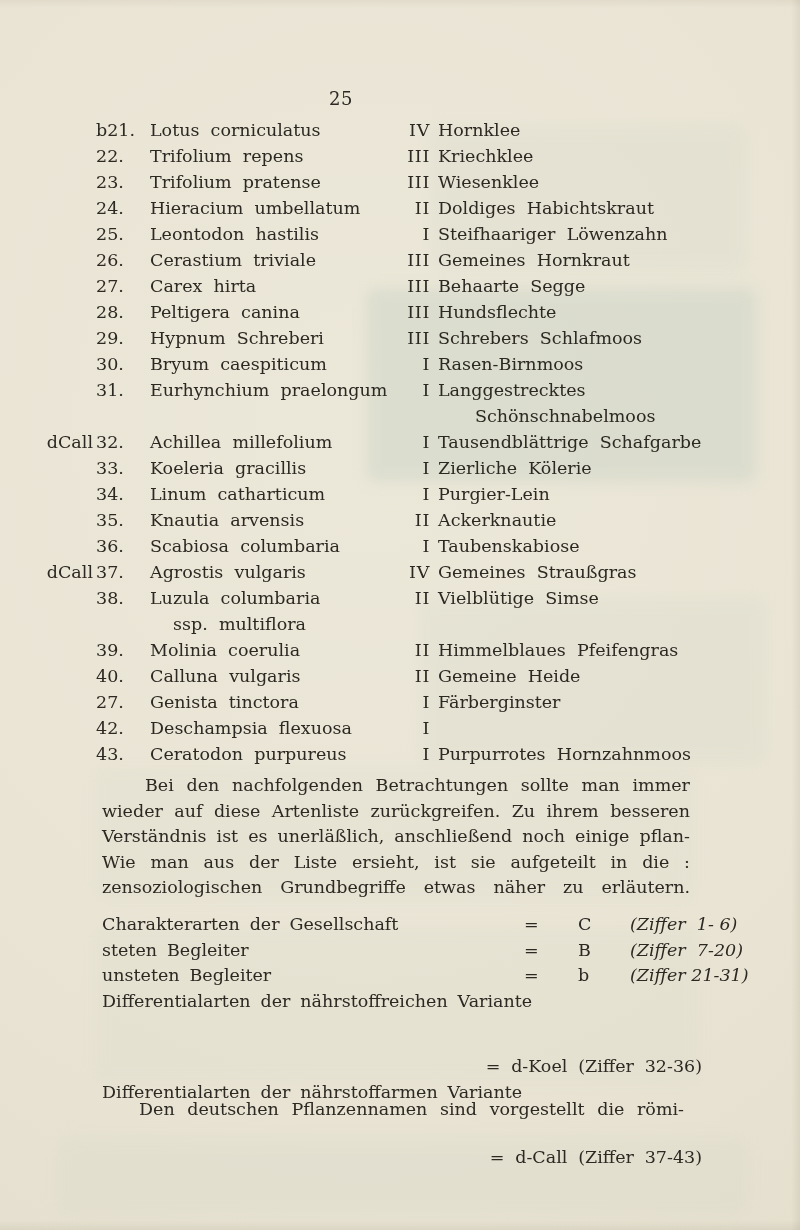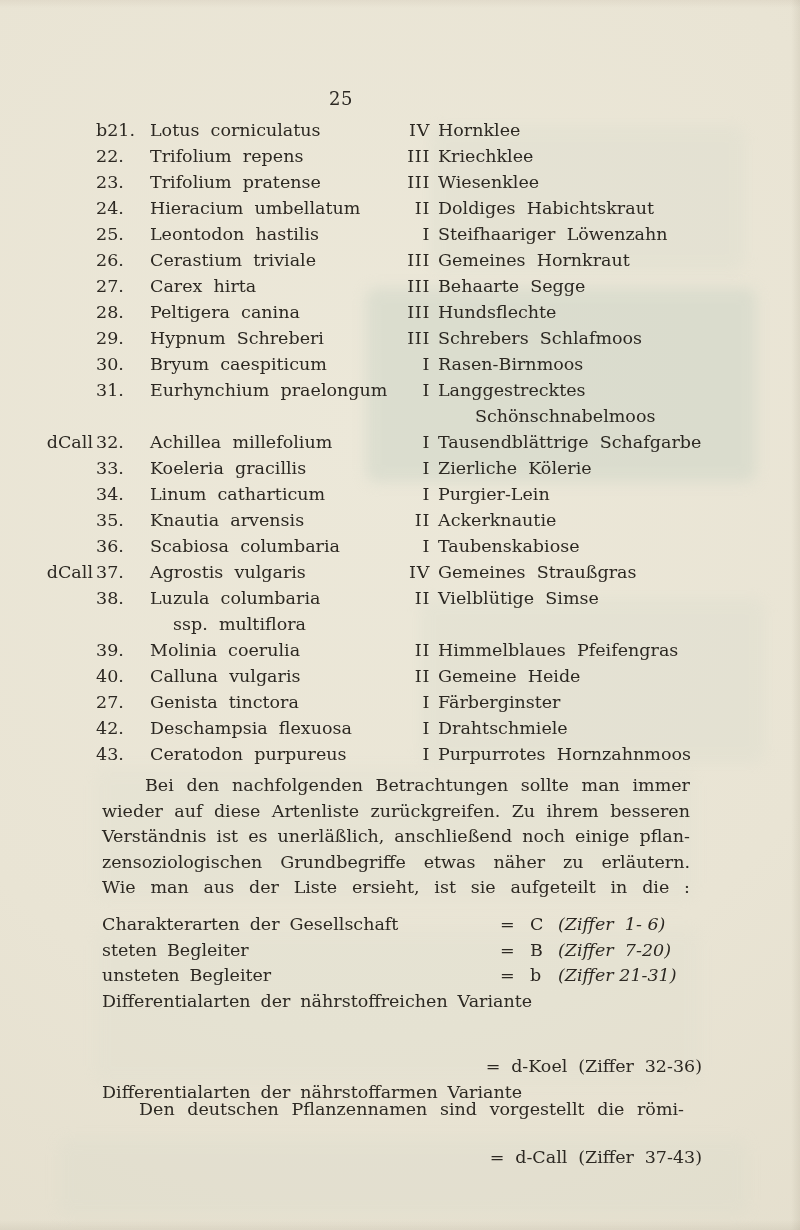--- a/index.html
+++ b/index.html
@@ -33,21 +33,21 @@
   .col-roman{text-align:right;letter-spacing:.04em;}
   .col-german{padding-left:8px;}
   .col-latin.cont-latin{padding-left:32px;}
   .col-german.cont-german{padding-left:45px;}
 
   .intro{position:absolute;left:102px;top:773px;width:588px;font-size:17.5px;}
   .para-line{line-height:25.5px;text-align:justify;text-align-last:justify;word-spacing:.08em;}
   .para-line.indent{text-indent:43px;}
 
   .classification{position:absolute;left:102px;top:912px;width:600px;font-size:17.5px;}
-  .crow{line-height:25.5px;height:25.5px;white-space:nowrap;}
+  .crow{line-height:25.5px;height:25.5px;white-space:nowrap;gap:24px;}
   .crow-keyed{display:grid;grid-template-columns:398px 30px 28px auto;}
   .crow .lbl{word-spacing:.25em;}
   .crow-full{word-spacing:.85em;}
   .crow-right{text-align:right;word-spacing:.3em;margin-top:40px;}
   .zif{white-space:pre;font-style:italic;}
 
   .closing{position:absolute;left:96px;top:1097px;width:588px;font-size:17.5px;line-height:25px;text-indent:43px;text-align:justify;text-align-last:justify;word-spacing:.08em;}
 </style>
 </head>
 <body>
@@ -226,37 +226,36 @@
     <span class="col-num">27.</span>
     <span class="col-latin">Genista tinctora</span>
     <span class="col-roman">I</span>
     <span class="col-german">Färberginster</span>
   </div>
       <div class="srow">
     <span class="col-group"></span>
     <span class="col-num">42.</span>
     <span class="col-latin">Deschampsia flexuosa</span>
     <span class="col-roman">I</span>
-    <span class="col-german">Drahtschmiele</span>
   </div>
       <div class="srow">
     <span class="col-group"></span>
     <span class="col-num">43.</span>
     <span class="col-latin">Ceratodon purpureus</span>
     <span class="col-roman">I</span>
     <span class="col-german">Purpurrotes Hornzahnmoos</span>
   </div>
     </div>
 
   <div class="intro">
       <div class="para-line indent">Bei den nachfolgenden Betrachtungen sollte man immer</div>
       <div class="para-line">wieder auf diese Artenliste zurückgreifen. Zu ihrem besseren</div>
       <div class="para-line">Verständnis ist es unerläßlich, anschließend noch einige pflan-</div>
+      <div class="para-line">Wie man aus der Liste ersieht, ist sie aufgeteilt in die :</div>
       <div class="para-line">zensoziologischen Grundbegriffe etwas näher zu erläutern.</div>
-      <div class="para-line">Wie man aus der Liste ersieht, ist sie aufgeteilt in die :</div>
     </div>
 
   <div class="classification">
       <div class="crow crow-keyed">
     <span class="lbl">Charakterarten der Gesellschaft</span>
     <span class="eq">=</span>
     <span class="key">C</span>
     <span class="zif">(Ziffer  1- 6)</span>
   </div>
       <div class="crow crow-keyed">

